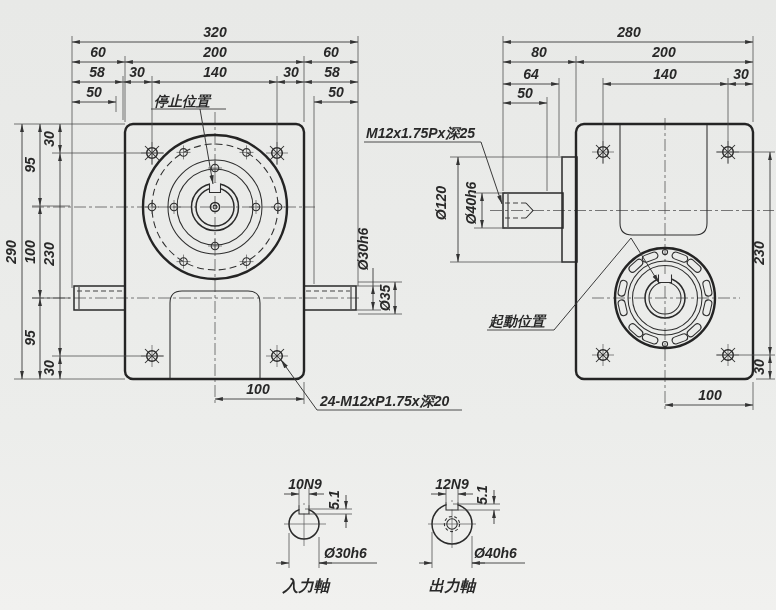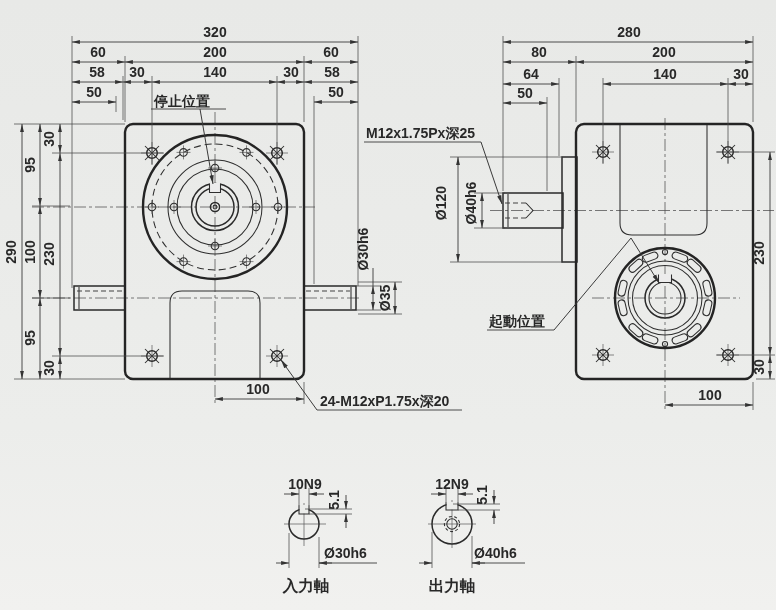--- a/index.html
+++ b/index.html
@@ -1,16 +1,16 @@
 <!DOCTYPE html>
 <html><head>
 <meta charset="utf-8">
 <style>
   html,body{margin:0;padding:0;background:#dcdcda;}
-  #stage{width:776px;height:610px;position:relative;overflow:hidden;background:#ecedeb;}
+  #stage{width:776px;height:610px;position:relative;overflow:hidden;background:#ecedeb;font-style:italic;}
   svg{display:block;}
   
   .outline{fill:none;stroke:#242424;stroke-width:2.4;stroke-linejoin:round;}
   .med{fill:none;stroke:#2a2a2a;stroke-width:1.5;}
   .thin{fill:none;stroke:#2e2e2e;stroke-width:1.05;}
   .dim{fill:none;stroke:#3a3a3a;stroke-width:0.9;}
   .ext{fill:none;stroke:#4a4a4a;stroke-width:0.75;}
   .dimline{marker-start:url(#ar);marker-end:url(#ar);}
   .lead{fill:none;stroke:#3a3a3a;stroke-width:1;marker-end:url(#ar);}
   .cl{fill:none;stroke:#4f4f4f;stroke-width:0.75;stroke-dasharray:12 3 3 3;}

